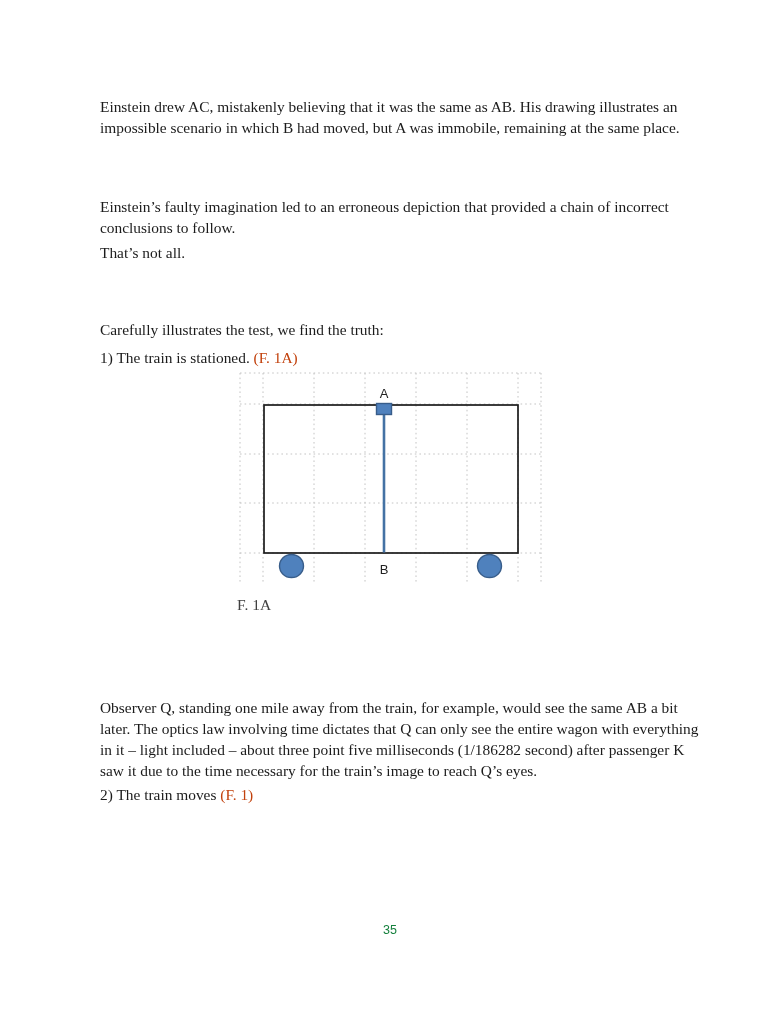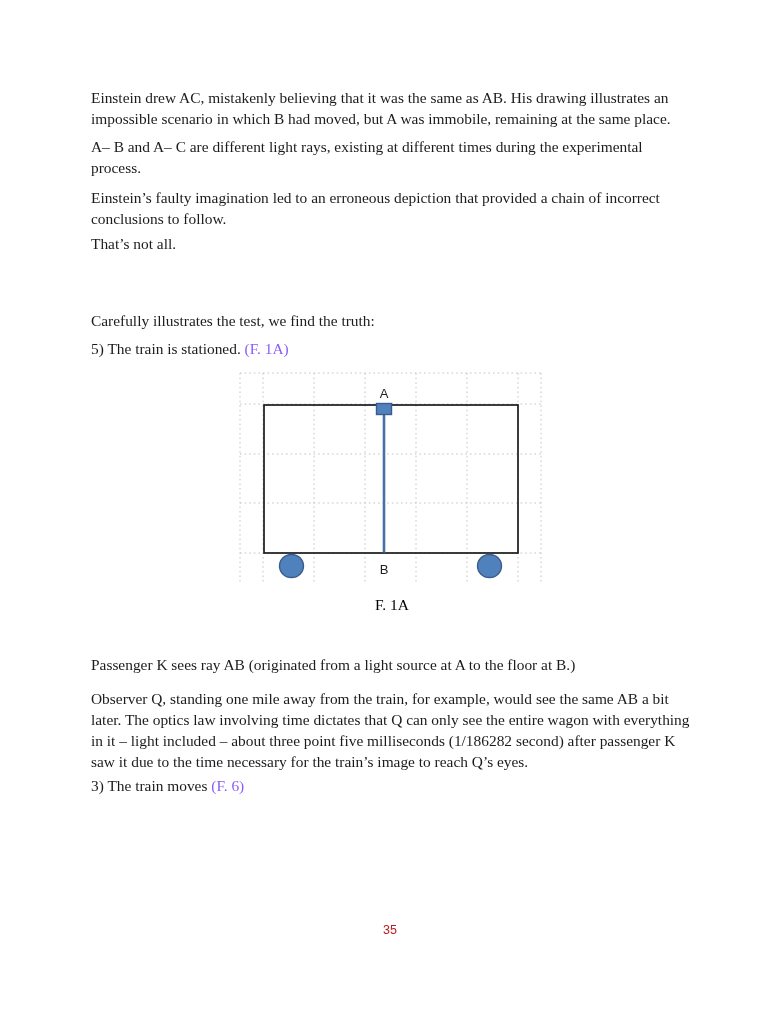--- a/index.html
+++ b/index.html
@@ -10,77 +10,76 @@
     background: #ffffff;
     font-family: "Liberation Serif", serif;
     color: #1b1b1b;
     overflow: hidden;
     margin: 0 auto;
   }
   .para {
     position: absolute;
     left: 91px;
     width: 599px;
-    margin: 0;
+    margin: 9px;
     font-size: 15.4px;
     line-height: 21px;
     text-align: left;
   }
-  .ref { color: #8b5cf6; }
+  .ref { color: #c2410c; }
   .figure {
     position: absolute;
     left: 237px;
     top: 371px;
     width: 310px;
     height: 215px;
   }
   .figure svg { display: block; width: 310px; height: 215px; }
   .caption {
     position: absolute;
     left: 237px;
     top: 596px;
     width: 310px;
-    text-align: center;
+    text-align: left;
     font-size: 15.5px;
     font-family: "Liberation Serif", serif;
-    color: #000000;
+    color: #404040;
   }
   .page-number {
     position: absolute;
     left: 0;
     top: 923px;
     width: 780px;
     text-align: center;
     font-family: "Liberation Sans", sans-serif;
     font-size: 12.5px;
-    color: #b91c1c;
+    color: #15803d;
   }
   .fig-label {
     font-family: "Liberation Sans", sans-serif;
     font-size: 13px;
     fill: #222222;
   }
 </style>
 </head>
 <body>
 
 <div class="page">
 
   <p class="para" style="top:87px"><span>Einstein drew AC, mistakenly believing that it was the same as AB. His drawing illustrates an impossible scenario in which B had moved, but A was immobile, remaining at the same place.</span></p>
 
-  <p class="para" style="top:136px"><span>A– B and A– C are different light rays, existing at different times during the experimental process.</span></p>
 
   <p class="para" style="top:233px"><span>That’s not all.</span></p>
 
   <p class="para" style="top:187px"><span>Einstein’s faulty imagination led to an erroneous depiction that provided a chain of incorrect conclusions to follow.</span></p>
 
 
   <p class="para" style="top:310px"><span>Carefully illustrates the test, we find the truth:</span></p>
 
-  <p class="para" style="top:338px"><span>5) The train is stationed. </span><span class="ref">(F. 1A)</span></p>
+  <p class="para" style="top:338px"><span>1) The train is stationed. </span><span class="ref">(F. 1A)</span></p>
 
   <div class="figure">
     <svg viewBox="0 0 310 215" xmlns="http://www.w3.org/2000/svg">
       <g stroke="#c4c4c4" stroke-width="1" stroke-dasharray="1.6 3">
         <line x1="3" y1="2" x2="3" y2="212"></line>
         <line x1="26" y1="2" x2="26" y2="212"></line>
         <line x1="77" y1="2" x2="77" y2="212"></line>
         <line x1="128" y1="2" x2="128" y2="212"></line>
         <line x1="179" y1="2" x2="179" y2="212"></line>
         <line x1="230" y1="2" x2="230" y2="212"></line>
@@ -97,21 +96,20 @@
       <rect x="139.5" y="32.5" width="15" height="11" fill="#4f81bd" stroke="#385d8a" stroke-width="1.4"></rect>
       <ellipse cx="54.5" cy="195" rx="12" ry="11.5" fill="#4f81bd" stroke="#385d8a" stroke-width="1.4"></ellipse>
       <ellipse cx="252.5" cy="195" rx="12" ry="11.5" fill="#4f81bd" stroke="#385d8a" stroke-width="1.4"></ellipse>
       <text class="fig-label" x="147" y="27" text-anchor="middle">A</text>
       <text class="fig-label" x="147" y="203" text-anchor="middle">B</text>
     </svg>
   </div>
 
   <div class="caption">F. 1A</div>
 
-  <p class="para" style="top:654px"><span>Passenger K sees ray AB (originated from a light source at A to the floor at B.)</span></p>
 
   <p class="para" style="top:688px"><span>Observer Q, standing one mile away from the train, for example, would see the same AB a bit later. The optics law involving time dictates that Q can only see the entire wagon with everything in it – light included – about three point five milliseconds (1/186282 second) after passenger K saw it due to the time necessary for the train’s image to reach Q’s eyes.</span></p>
 
-  <p class="para" style="top:775px"><span>3) The train moves </span><span class="ref">(F. 6)</span></p>
+  <p class="para" style="top:775px"><span>2) The train moves </span><span class="ref">(F. 1)</span></p>
 
   <div class="page-number">35</div>
 
 </div>
 
 </body></html>

